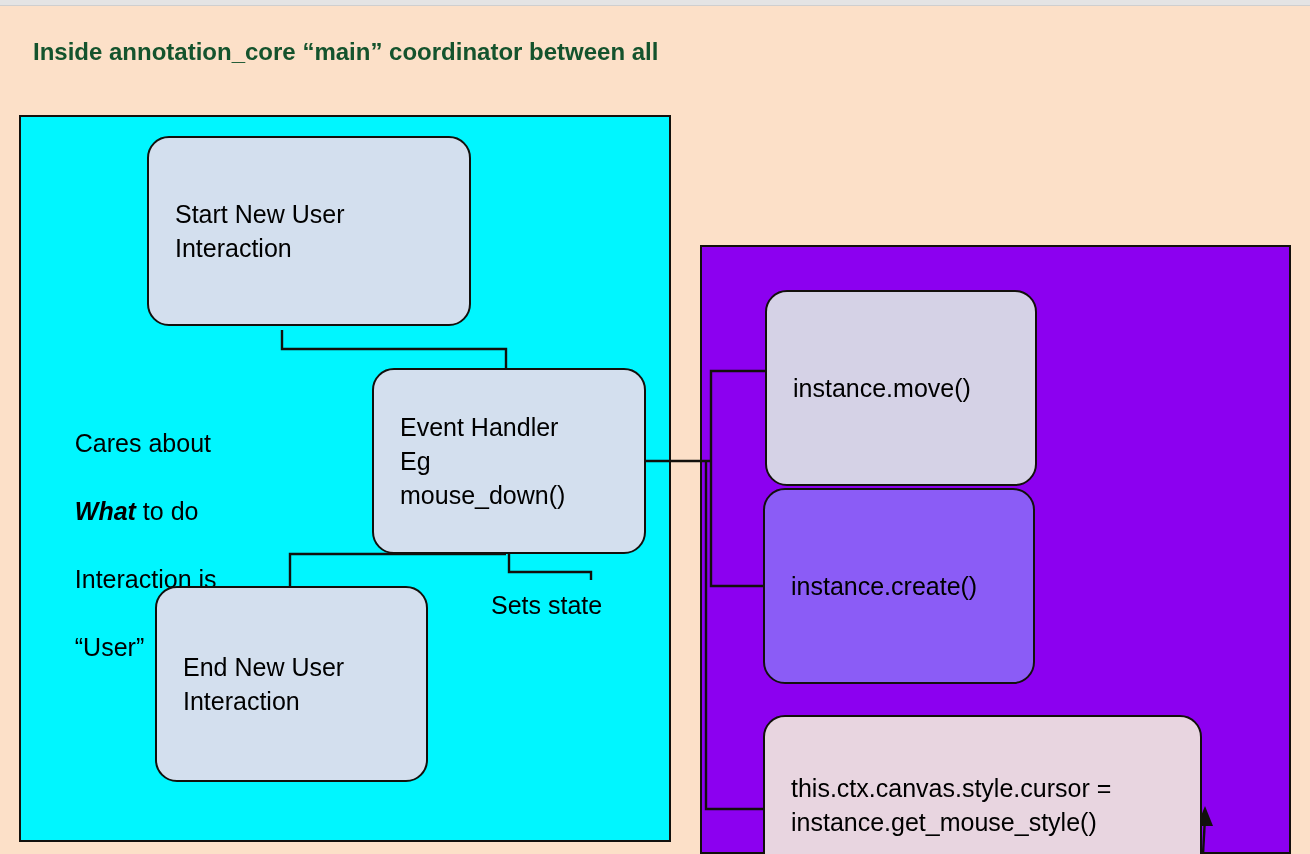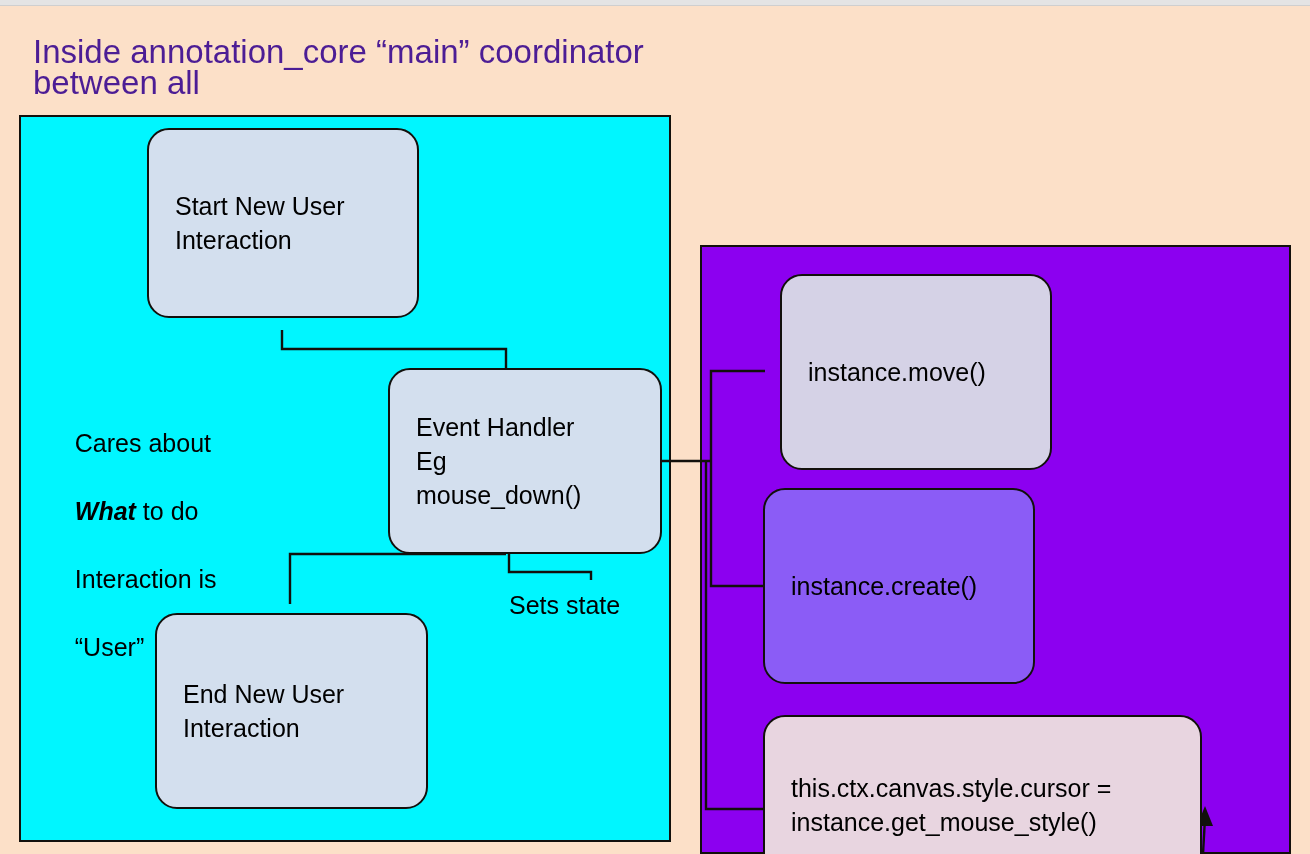--- a/index.html
+++ b/index.html
@@ -18,24 +18,25 @@
   }
   .top-strip {
     position: absolute;
     left: 0; top: 0;
     width: 1310px; height: 5px;
     background: #e4e4e4;
     border-bottom: 1px solid #cfcfcf;
   }
   .caption {
     position: absolute;
-    font-size: 33px;
+    font-size: 24px;
     line-height: 31px;
-    color: #4c1d95;
+    color: #14532d;
     white-space: pre-wrap;
+    font-weight: bold;
   }
   #caption-left  { left: 33px;  top: 36px;  width: 730px; }
   #caption-right { left: 786px; top: 36px;  width: 490px; }
 
   .container {
     position: absolute;
     box-sizing: border-box;
     border: 2px solid #12100c;
   }
   #container-core {
@@ -55,38 +56,38 @@
     border: 2px solid #12100c;
     border-radius: 22px;
     background: #d3dfee;
     display: flex;
     align-items: center;
     padding: 0 26px;
     font-size: 25px;
     line-height: 34px;
     white-space: pre-wrap;
   }
-  #node-start        { left: 147px; top: 128px; width: 272px; height: 190px; }
-  #node-event        { left: 372px; top: 368px; width: 274px; height: 186px; margin-left: 16px; }
-  #node-end          { left: 155px; top: 613px; width: 273px; height: 196px; }
-  #node-move         { left: 765px; top: 274px; width: 272px; height: 196px;
-                       background: #d5d2e6; margin-left: 15px; }
+  #node-start        { left: 147px; top: 136px; width: 324px; height: 190px; }
+  #node-event        { left: 372px; top: 368px; width: 274px; height: 186px; }
+  #node-end          { left: 155px; top: 586px; width: 273px; height: 196px; }
+  #node-move         { left: 765px; top: 290px; width: 272px; height: 196px;
+                       background: #d5d2e6; }
   #node-create       { left: 763px; top: 488px; width: 272px; height: 196px;
                        background: #8b5cf6; }
   #node-cursor       { left: 763px; top: 715px; width: 439px; height: 180px;
                        background: #e8d5e0; }
 
   .inline-text {
     position: absolute;
     font-size: 25px;
     line-height: 34px;
     white-space: pre-wrap;
   }
   #text-cares   { left: 47px;  top: 392px; width: 240px; }
-  #text-sets    { left: 509px; top: 588px; }
+  #text-sets    { left: 491px; top: 588px; }
 
   .bold-italic { font-weight: bold; font-style: italic; }
 
   svg.links {
     position: absolute;
     left: 0; top: 0;
     width: 1310px; height: 854px;
     pointer-events: none;
   }
   svg.links path, svg.links line {

